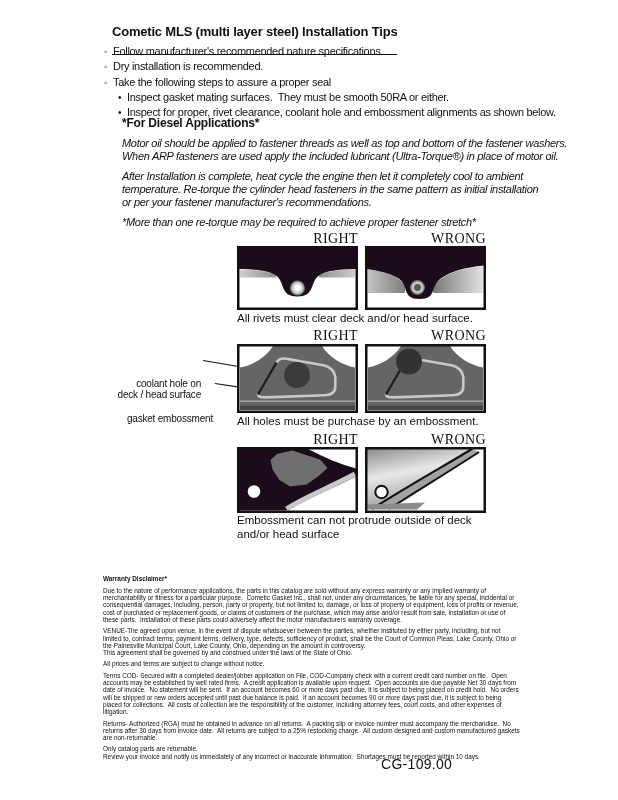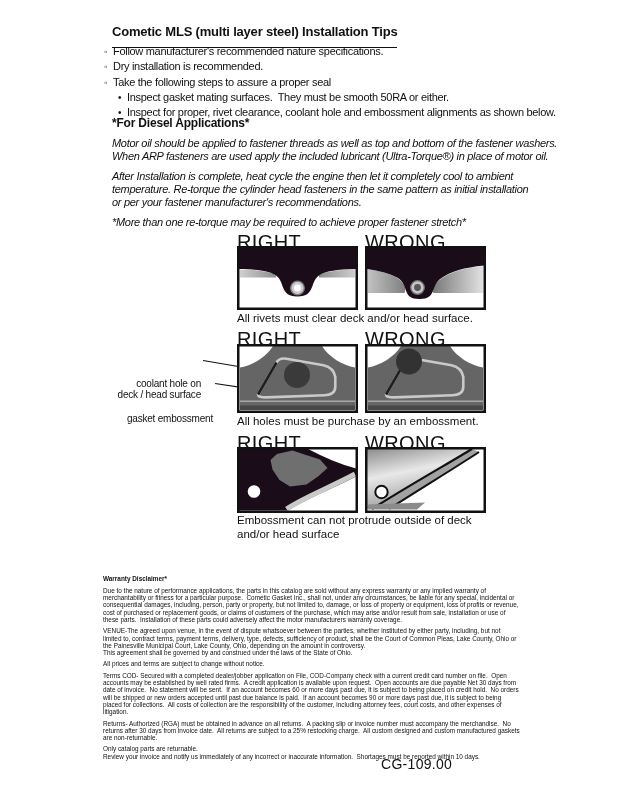--- a/index.html
+++ b/index.html
@@ -1,28 +1,28 @@
 <!DOCTYPE html>
 <html><head>
 <meta charset="utf-8">
 <style>
   html,body{margin:0;padding:0;background:#e8e8e8;}
   .page{position:relative;width:618px;height:800px;background:#ffffff;margin:0 auto;
         font-family:"Liberation Sans","DejaVu Sans",sans-serif;color:#111;overflow:hidden;}
   .title{position:absolute;left:112px;top:24px;margin:0;font-size:13px;font-weight:bold;
-         letter-spacing:-0.2px;border-bottom:1.6px solid #111;padding-bottom:8px;display:inline-block;}
+         letter-spacing:-0.2px;border-bottom:1.6px solid #111;padding-bottom:15px;display:inline-block;}
   .bullets{position:absolute;left:104px;top:44px;font-size:11px;letter-spacing:-0.3px;}
   .b{display:flex;line-height:15.3px;}
   .b .m{width:9px;flex:none;font-size:10px;}
   .b.sub{padding-left:14px;}
   .bt{white-space:pre-wrap;}
-  .diesel{position:absolute;left:112px;top:116px;font-size:11px;letter-spacing:-0.3px;}
+  .diesel{position:absolute;left:122px;top:116px;font-size:11px;letter-spacing:-0.3px;}
   .d-head{font-size:12px;font-weight:bold;margin:0 0 7px;letter-spacing:-0.2px;}
   .diesel p{margin:0 0 7px;line-height:13px;white-space:pre-wrap;font-style:italic;}
-  .fig-label{position:absolute;width:121px;text-align:left;font-size:20px;letter-spacing:0.4px;}
+  .fig-label{position:absolute;width:121px;text-align:right;font-size:14px;letter-spacing:0.4px;font-family:Liberation Serif, serif;}
   .panel{position:absolute;width:121px;}
   .panel svg{display:block;}
   .fig-caption{position:absolute;left:237px;font-size:11.5px;line-height:13.5px;white-space:pre-wrap;}
   .ann{position:absolute;font-size:10px;line-height:11.4px;text-align:right;white-space:pre-wrap;letter-spacing:-0.2px;margin-top:36px;}
   .leader{position:absolute;height:1.3px;background:#111;transform-origin:0 50%;}
   .warranty{position:absolute;left:103px;top:575px;width:417px;font-size:6.4px;line-height:7.3px;}
   .warranty h2{font-size:6.4px;margin:0 0 4.5px;}
   .warranty p{margin:0 0 4px;white-space:pre-wrap;}
   .docnum{position:absolute;left:381px;top:756px;font-size:14px;letter-spacing:0.3px;}
 </style>

